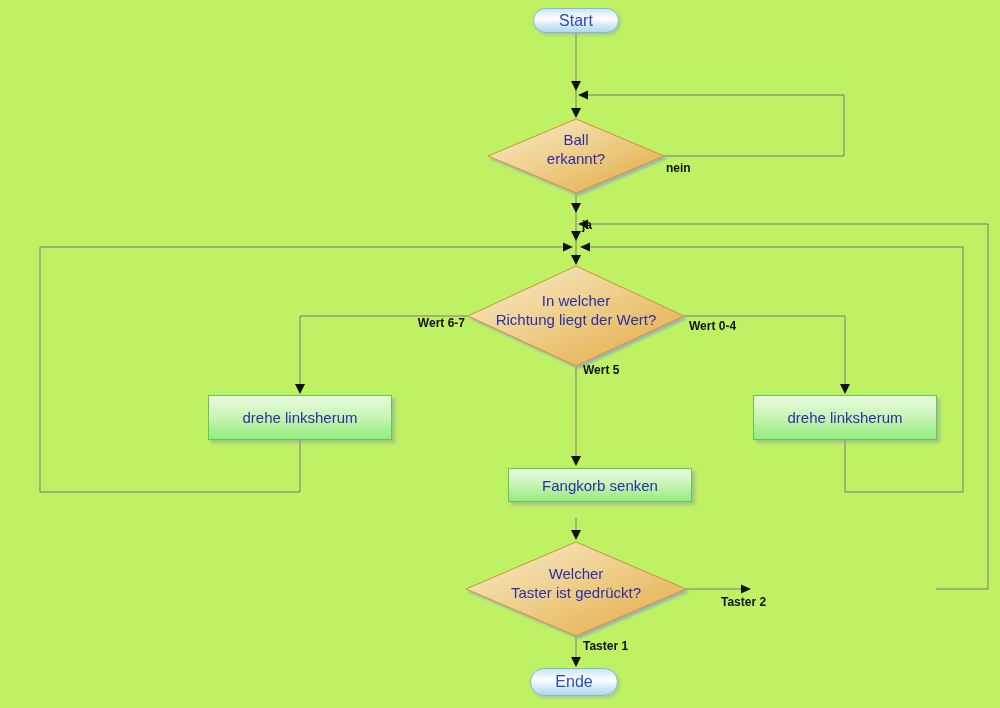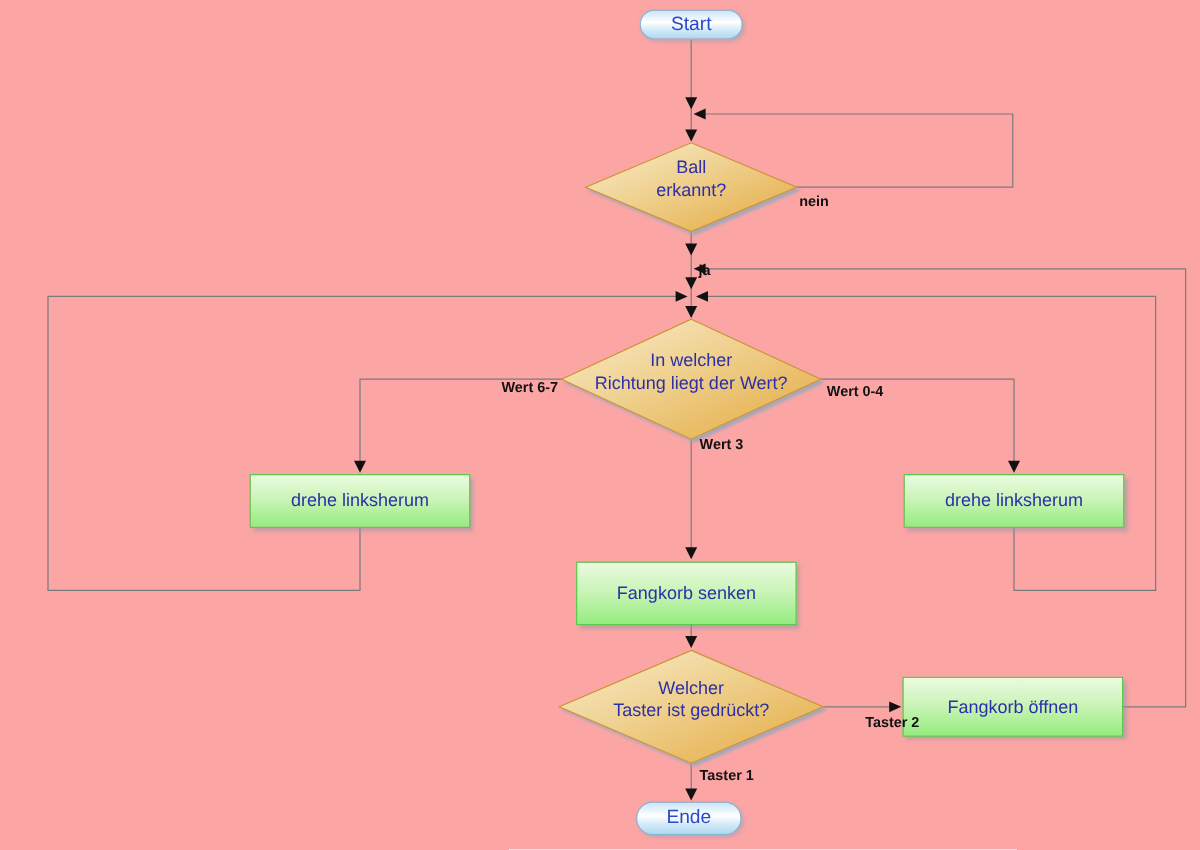--- a/index.html
+++ b/index.html
@@ -1,19 +1,19 @@
 <!DOCTYPE html>
 <html><head>
 <meta charset="utf-8">
 <style>
   html,body { margin:0; padding:0; background:#ffffff; }
   #canvas {
     position:relative; width:1000px; height:708px;
     font-family:"Liberation Sans", sans-serif;
-    background:#fca5a5; overflow:hidden;
+    background:#bef264; overflow:hidden;
   }
   #wires { position:absolute; left:0; top:0; }
 
   .node { position:absolute; display:flex; align-items:center; justify-content:center;
           box-sizing:border-box; text-align:center; }
 
   .terminal {
     border:1.5px solid #85B5D6; border-radius:14px;
     background:linear-gradient(180deg,#C9E6F8 0%,#FFFFFF 42%,#D2EAF9 70%,#AFD8F0 100%);
     color:#2948CC; font-size:16px; font-weight:500;
@@ -100,44 +100,41 @@
   </div>
 
   <div class="node process" style="left:208px; top:395px; width:184px; height:45px;">
     <span>drehe linksherum</span>
   </div>
 
   <div class="node process" style="left:753px; top:395px; width:184px; height:45px;">
     <span>drehe linksherum</span>
   </div>
 
-  <div class="node process" style="left:480px; top:468px; width:184px; height:53px;">
+  <div class="node process" style="left:508px; top:468px; width:184px; height:34px;">
     <span>Fangkorb senken</span>
   </div>
 
-  <div class="node process" style="left:752px; top:564px; width:184px; height:50px;">
-    <span>Fangkorb öffnen</span>
-  </div>
 
   <div class="diamond-label" style="left:488px; top:130px; width:176px;">
     <div>Ball</div>
     <div>erkannt?</div>
   </div>
 
   <div class="diamond-label" style="left:466px; top:291px; width:220px;">
     <div>In welcher</div>
     <div>Richtung liegt der Wert?</div>
   </div>
 
   <div class="diamond-label" style="left:466px; top:564px; width:220px;">
     <div>Welcher</div>
     <div>Taster ist gedrückt?</div>
   </div>
 
   <span class="edge-label" style="left:582px; top:196px;margin-top:22px;">ja</span>
   <span class="edge-label" style="left:666px; top:161px;">nein</span>
   <span class="edge-label" style="left:395px; top:316px; width:70px; text-align:right;">Wert 6-7</span>
   <span class="edge-label" style="left:689px; top:319px;">Wert 0-4</span>
-  <span class="edge-label" style="left:583px; top:363px;">Wert 3</span>
+  <span class="edge-label" style="left:583px; top:363px;">Wert 5</span>
   <span class="edge-label" style="left:690px; top:595px;margin-left:31px;">Taster 2</span>
   <span class="edge-label" style="left:583px; top:639px;">Taster 1</span>
 
 </div>
 
 </body></html>

